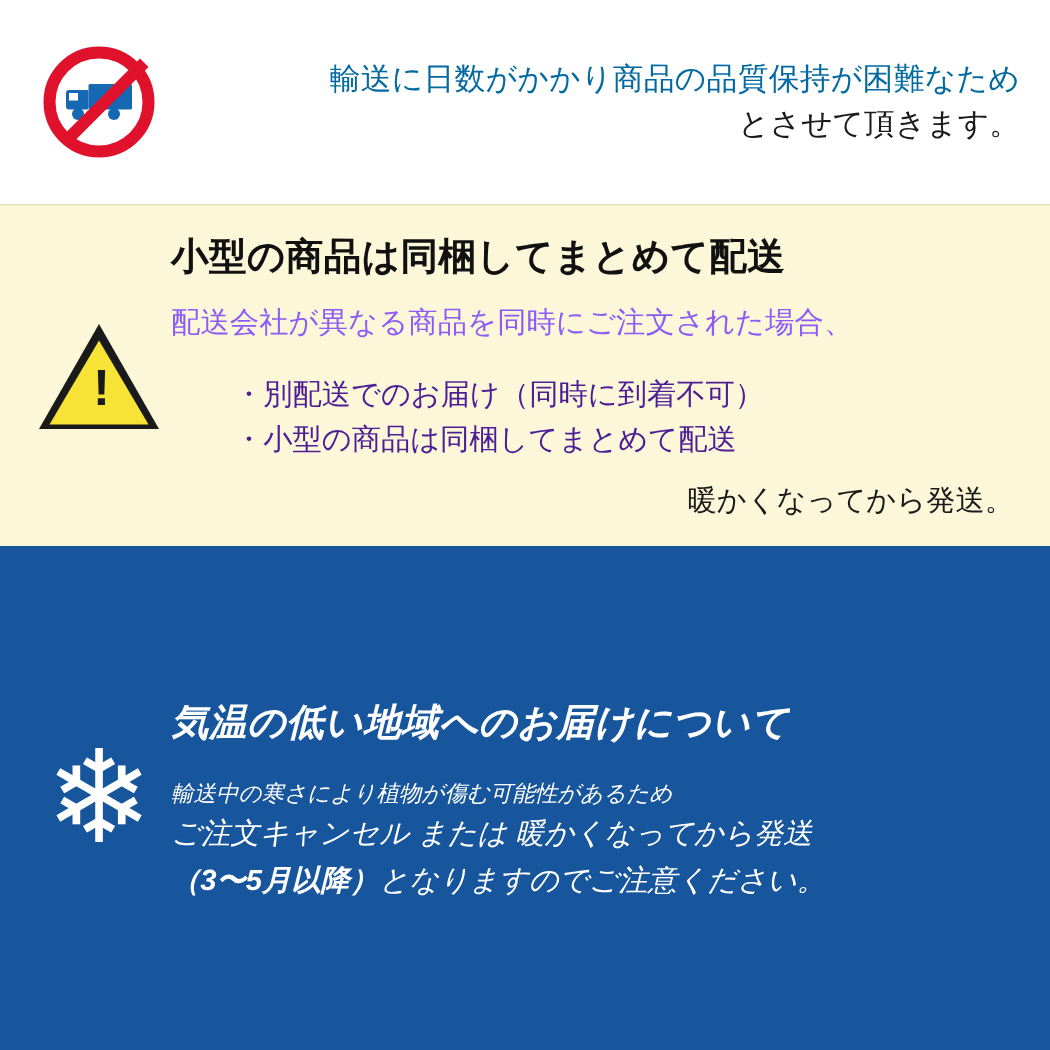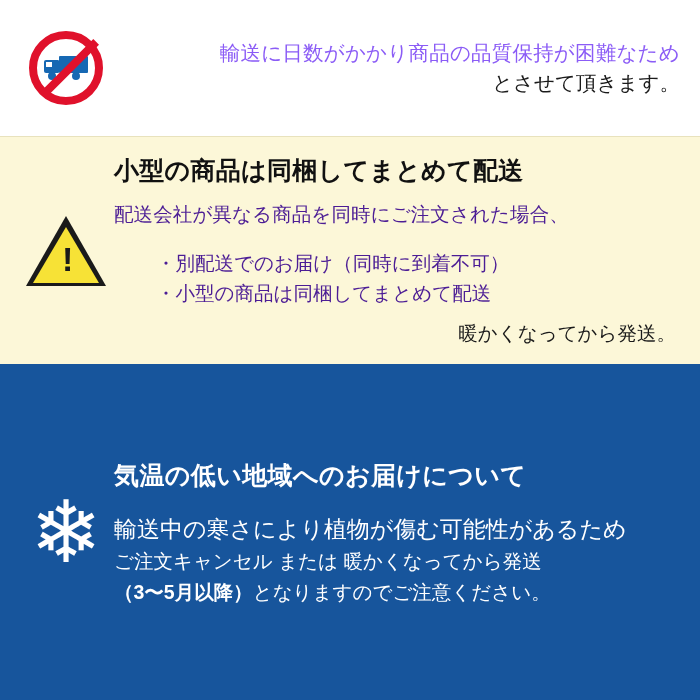--- a/index.html
+++ b/index.html
@@ -37,21 +37,21 @@
     align-items: center;
     justify-content: center;
   }
   .sec-okinawa .text-col {
     flex: 1 1 auto;
     text-align: right;
     padding-right: 6px;
   }
   .ok-line1 {
     font-size: 20.5px;
-    color: #8b5cf6;
+    color: #0369a1;
     letter-spacing: 0.2px;
     line-height: 1.25;
     margin-bottom: 4px;
   }
   .ok-line2 {
     font-size: 27px;
     font-weight: bold;
     color: #111111;
     line-height: 1.25;
     letter-spacing: 0.4px;
@@ -173,21 +173,21 @@
   }
   .multi-title {
     font-size: 25px;
     font-weight: bold;
     color: #111111;
     letter-spacing: 0.3px;
     margin-bottom: 14px;
   }
   .multi-lead {
     font-size: 19.5px;
-    color: #4c1d95;
+    color: #8b5cf6;
     margin-bottom: 20px;
     letter-spacing: 0.1px;
   }
   .multi-bullets {
     padding-left: 42px;
     margin: 0 0 12px 0;
   }
   .multi-bullets li {
     list-style: none;
     font-size: 19.5px;
@@ -214,29 +214,30 @@
   .sec-cold .icon-col {
     width: 96px;
     flex: 0 0 96px;
     display: flex;
     align-items: center;
     justify-content: center;
   }
   .sec-cold .text-col {
     flex: 1 1 auto;
     padding-right: 4px;
+    font-style: italic;
   }
   .cold-title {
     font-size: 25px;
     font-weight: bold;
     letter-spacing: 0.4px;
     margin-bottom: 22px;
   }
   .cold-l1 {
-    font-size: 23px;
+    font-size: 15px;
     margin-bottom: 3px;
   }
   .cold-l2 {
     font-size: 20.5px;
     font-weight: bold;
     margin-bottom: 3px;
   }
   .cold-l3 {
     font-size: 19px;
     margin-bottom: 24px;

